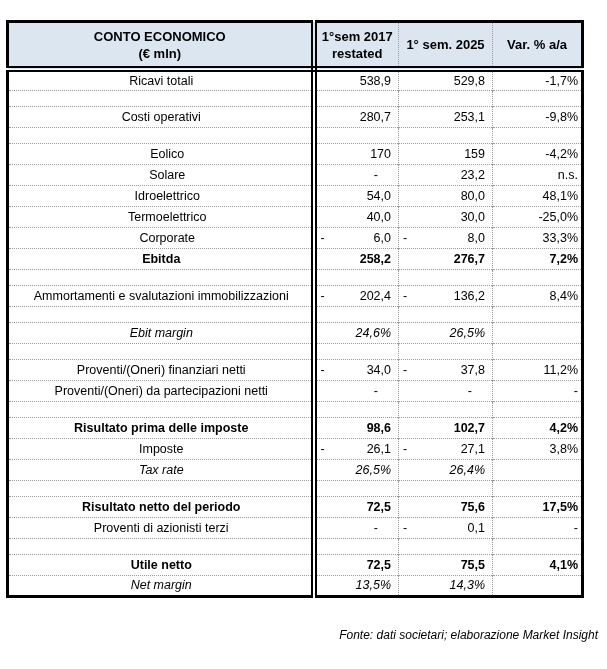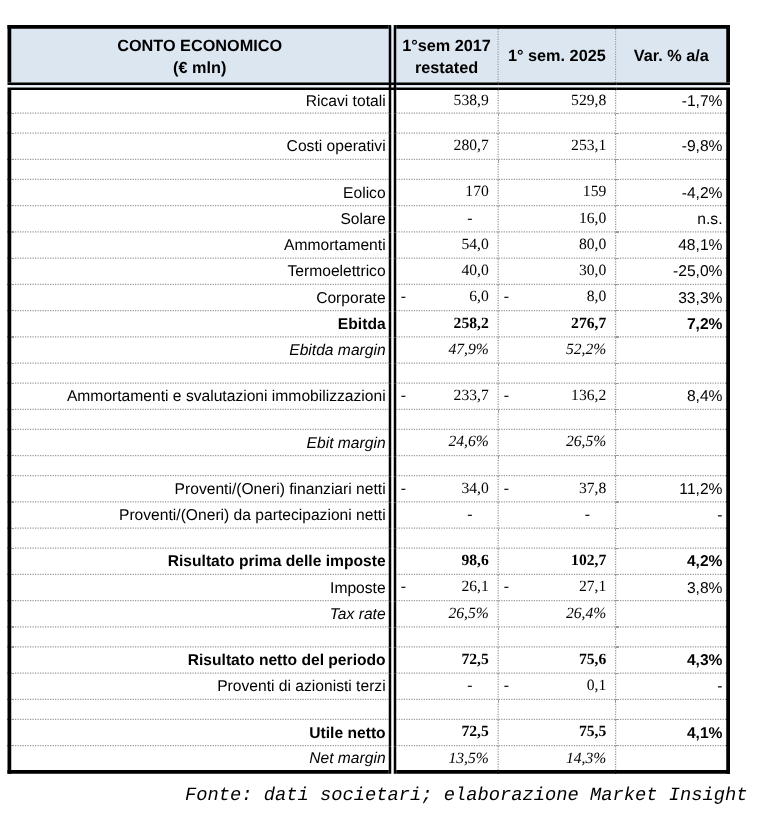--- a/index.html
+++ b/index.html
@@ -36,37 +36,37 @@
 
   tbody tr{height:21px;}
   tbody tr.gap{height:16px;}
   tbody td{
     border-top:1px dotted var(--grid);
     vertical-align:middle;padding:0;
     overflow:hidden;white-space:nowrap;
   }
   td.c-label{
     border-right:6px double var(--line);
-    text-align:right;padding-left:5px;padding-right:2px;
+    text-align:center;padding-left:5px;padding-right:2px;
   }
   td.c-label.indent{padding-left:17px;}
-  td.c-val{text-align:right;padding-right:7px;padding-left:4px;font-family:Liberation Serif, serif;}
+  td.c-val{text-align:right;padding-right:7px;padding-left:4px;}
   td.c-val.dash{padding-right:20px;}
   td.c-v2,td.c-var{border-left:1px dotted var(--grid);}
   td.c-var{text-align:right;padding-right:3px;padding-left:2px;margin-top:42px;}
 
   tr.bold td{font-weight:bold;}
   tr.italic td{font-style:italic;}
 
   .acct{display:flex;justify-content:space-between;align-items:center;}
   .acct .minus{flex:0 0 auto;}
 
   .source{
     position:absolute;top:628px;right:9px;
-    font-style:italic;font-size:15px;color:#000;font-family:Liberation Mono, monospace;
+    font-style:italic;font-size:12px;color:#000;
   }
 </style>
 </head>
 <body>
 
 <div class="stage">
   <table class="ce">
     <colgroup>
       <col class="w-label">
         <col class="w-v1">
@@ -114,25 +114,25 @@
         </tr>
         <tr>
           <td class="c-label indent">Eolico</td>
           <td class="c-val c-v1">170</td>
           <td class="c-val c-v2">159</td>
           <td class="c-var">-4,2%</td>
         </tr>
         <tr>
           <td class="c-label indent">Solare</td>
           <td class="c-val c-v1 dash">-</td>
-          <td class="c-val c-v2">16,0</td>
+          <td class="c-val c-v2">23,2</td>
           <td class="c-var">n.s.</td>
         </tr>
         <tr>
-          <td class="c-label indent">Ammortamenti</td>
+          <td class="c-label indent">Idroelettrico</td>
           <td class="c-val c-v1">54,0</td>
           <td class="c-val c-v2">80,0</td>
           <td class="c-var">48,1%</td>
         </tr>
         <tr>
           <td class="c-label indent">Termoelettrico</td>
           <td class="c-val c-v1">40,0</td>
           <td class="c-val c-v2">30,0</td>
           <td class="c-var">-25,0%</td>
         </tr>
@@ -151,38 +151,32 @@
             </div>
           </td>
           <td class="c-var">33,3%</td>
         </tr>
         <tr class="bold">
           <td class="c-label">Ebitda</td>
           <td class="c-val c-v1">258,2</td>
           <td class="c-val c-v2">276,7</td>
           <td class="c-var">7,2%</td>
         </tr>
-        <tr class="italic">
-          <td class="c-label">Ebitda margin</td>
-          <td class="c-val c-v1">47,9%</td>
-          <td class="c-val c-v2">52,2%</td>
-          <td class="c-var"></td>
-        </tr>
         <tr class="gap">
           <td class="c-label"></td>
           <td class="c-val c-v1"></td>
           <td class="c-val c-v2"></td>
           <td class="c-var"></td>
         </tr>
         <tr>
           <td class="c-label">Ammortamenti e svalutazioni immobilizzazioni</td>
           <td class="c-val c-v1">
             <div class="acct">
               <span class="minus">-</span>
-              <span>233,7</span>
+              <span>202,4</span>
             </div>
           </td>
           <td class="c-val c-v2">
             <div class="acct">
               <span class="minus">-</span>
               <span>136,2</span>
             </div>
           </td>
           <td class="c-var">8,4%</td>
         </tr>
@@ -263,21 +257,21 @@
         <tr class="gap">
           <td class="c-label"></td>
           <td class="c-val c-v1"></td>
           <td class="c-val c-v2"></td>
           <td class="c-var"></td>
         </tr>
         <tr class="bold">
           <td class="c-label">Risultato netto del periodo</td>
           <td class="c-val c-v1">72,5</td>
           <td class="c-val c-v2">75,6</td>
-          <td class="c-var">4,3%</td>
+          <td class="c-var">17,5%</td>
         </tr>
         <tr>
           <td class="c-label">Proventi di azionisti terzi</td>
           <td class="c-val c-v1 dash">-</td>
           <td class="c-val c-v2">
             <div class="acct">
               <span class="minus">-</span>
               <span>0,1</span>
             </div>
           </td>

